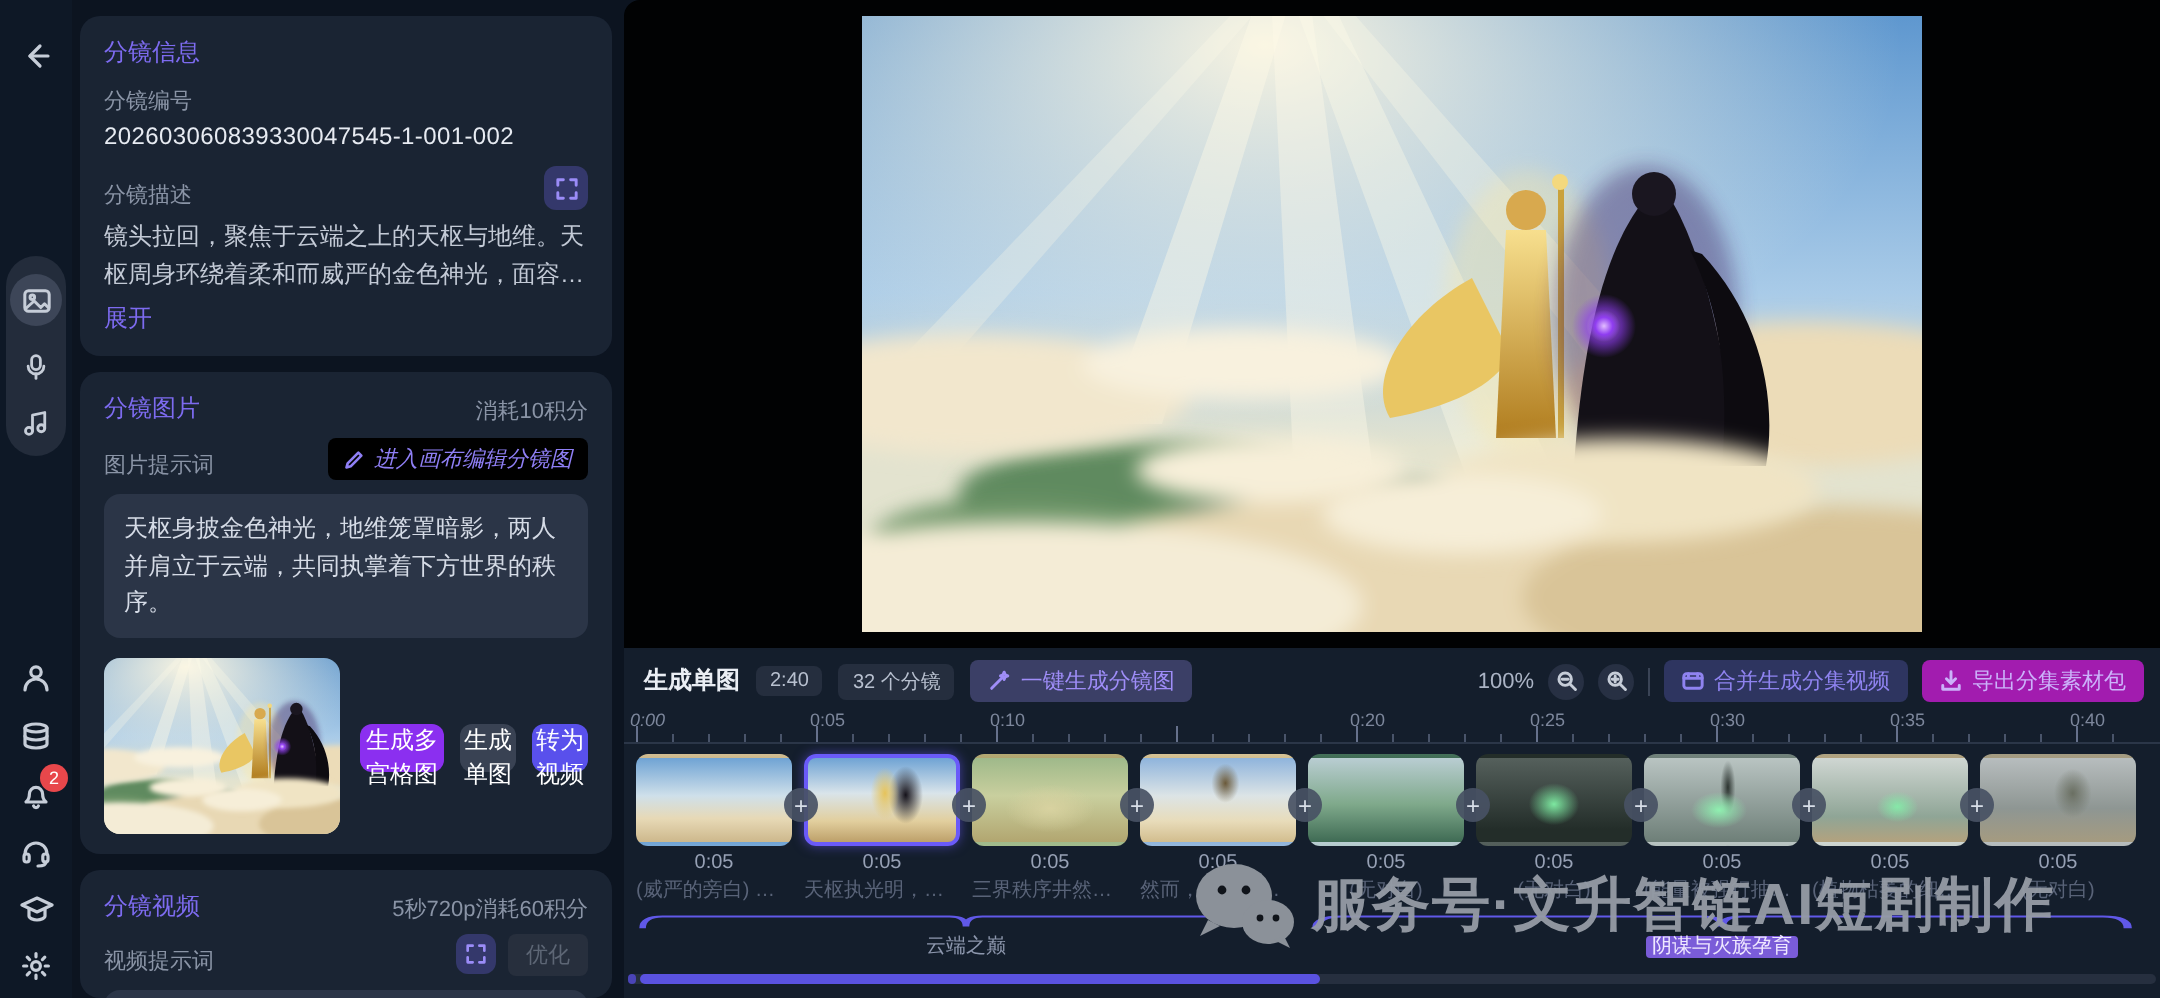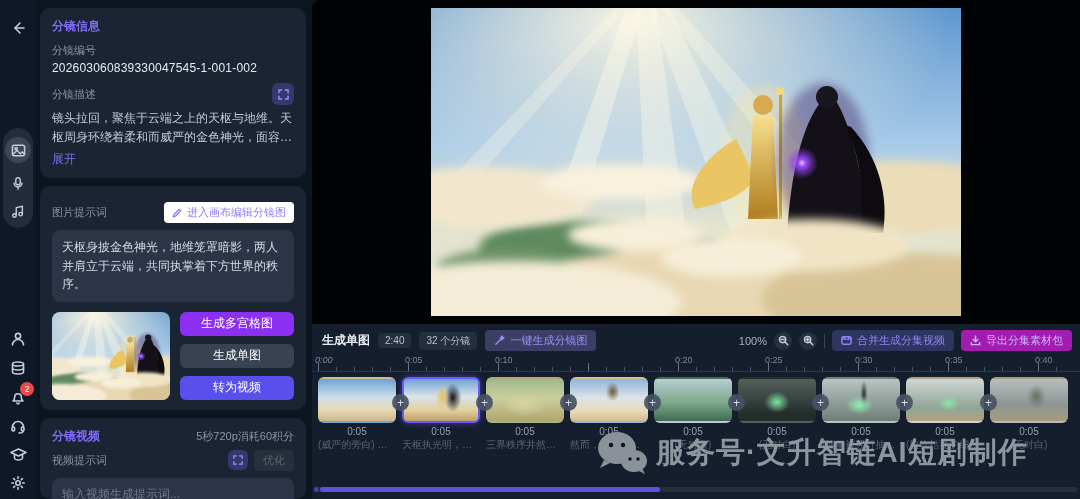--- a/index.html
+++ b/index.html
@@ -20,36 +20,36 @@
   .tool-active { width:26px; height:26px; border-radius:50%; background:#3d4658; display:grid; place-items:center; }
   .rail-bottom { margin-top:auto; margin-bottom:8px; display:flex; flex-direction:column; align-items:center; gap:13px; }
   .bell-wrap { position:relative; }
   .badge-red { position:absolute; top:-7px; right:-8px; min-width:14px; height:14px; border-radius:8px;
                background:#e8474b; color:#fff; font-size:9px; display:grid; place-items:center; padding:0 3px; }
 
   
   .left-col { position:absolute; left:40px; top:8px; width:266px; height:491px;
               display:flex; flex-direction:column; gap:8px; }
   .card { background:#1a2433; border-radius:10px; padding:10px 12px; }
-  .card-title { color:#7d6bf0; font-weight:bold; font-size:12px; }
-  .hd-row { display:flex; justify-content:space-between; align-items:center; }
+  .card-title { color:#7d6bf0; font-weight:normal; font-size:12px; }
+  .hd-row { display:flex; justify-content:space-between; align-items:flex-end; }
   .muted { color:#8a94a6; font-size:11px; }
   .value-text { color:#e7ebf2; font-size:12px; margin-top:3px; letter-spacing:.2px; }
   .desc-text { color:#c3cad6; font-size:12px; line-height:1.55; margin-top:4px;
                display:-webkit-box; -webkit-line-clamp:2; -webkit-box-orient:vertical; overflow:hidden; }
   .link-purple { color:#7d6bf0; font-size:12px; margin-top:5px; display:inline-block; cursor:pointer; }
   .sq-btn { width:22px; height:22px; border-radius:6px; background:#34386b; display:grid; place-items:center; cursor:pointer; }
 
   .prompt-box { background:#2b3547; border-radius:8px; padding:8px 10px; color:#d5dbe6;
                 font-size:12px; line-height:1.55; margin-top:7px; min-height:52px; }
-  .edit-btn { background:#ffffff; color:#8f7ff5; border:none; border-radius:4px; font-size:11px;
-              padding:3px 8px; display:flex; align-items:center; gap:5px; cursor:pointer; }
+  .edit-btn { background:#000000; color:#8f7ff5; border:none; border-radius:4px; font-size:11px;
+              padding:3px 8px; display:flex; align-items:center; gap:5px; cursor:pointer;font-style:italic; }
   .gen-row { display:flex; gap:10px; margin-top:10px; }
   .mini-thumb { width:118px; height:88px; border-radius:8px; overflow:hidden; background:#000; flex:none; }
-  .gen-btns { flex:1; display:flex; flex-direction:column; gap:8px; }
+  .gen-btns { flex:1; display:flex; flex-direction:row; gap:8px;margin-top:33px; }
   .btn { border:none; border-radius:6px; color:#fff; font-size:12px; height:24px; cursor:pointer;
          font-family:inherit; }
   .btn-purple { background:#8b2ff0; }
   .btn-gray   { background:#394253; }
   .btn-indigo { background:#5950ec; }
 
   .video-card { flex:1; overflow:hidden; }
   .video-area { background:#2b3547; border-radius:8px; margin-top:7px; height:96px; padding:8px 10px;
                 color:#707a8c; font-size:12px; }
   .opt-btn { background:#272f3d; color:#5d6675; border:none; border-radius:4px; font-size:11px;
@@ -288,20 +288,24 @@
         <svg class="ic" width="11" height="11" viewBox="0 0 12 12" style="stroke:#9b8cf8">
           <path d="M1 4 V1 H4 M8 1 H11 V4 M11 8 V11 H8 M4 11 H1 V8"></path>
         </svg>
       </span>
     </div>
     <div class="desc-text">镜头拉回，聚焦于云端之上的天枢与地维。天枢周身环绕着柔和而威严的金色神光，面容清穆；地维则笼罩在一层若有若无的暗影...</div>
     <span class="link-purple">展开</span>
   </section>
 
   <section class="card">
+    <div class="hd-row">
+      <span class="card-title">分镜图片</span>
+      <span class="muted">消耗10积分</span>
+    </div>
     <div class="hd-row" style="margin-top:6px">
       <span class="muted">图片提示词</span>
       <button class="edit-btn">
         <svg class="ic" width="10" height="10" viewBox="0 0 12 12" style="stroke:#8f7ff5">
           <path d="M1.5 10.5 L2.2 8 L8.6 1.6 L10.4 3.4 L4 9.8 Z"></path>
         </svg>
         <span>进入画布编辑分镜图</span>
       </button>
     </div>
     <div class="prompt-box">天枢身披金色神光，地维笼罩暗影，两人并肩立于云端，共同执掌着下方世界的秩序。</div>
@@ -454,20 +458,34 @@
     <span class="plus">+</span>
   </div>
       <div class="clip">
     <div class="thumb tone-wither"></div>
     <div class="dur">0:05</div>
     <div class="cap">(无对白)</div>
 
   </div>
     </div>
 
+  <div class="groups-row">
+    <div class="scene-group group-1">
+      <svg viewBox="0 0 100 10" preserveAspectRatio="none">
+        <path d="M1,9 Q1,2.5 4,2.5 L47.5,2.5 Q50,2.5 50,8 Q50,2.5 52.5,2.5 L96,2.5 Q99,2.5 99,9" fill="none" stroke="#6058e8" stroke-width="1"></path>
+      </svg>
+      <div class="group-label">云端之巅</div>
+    </div>
+    <div class="scene-group group-2">
+      <svg viewBox="0 0 100 10" preserveAspectRatio="none">
+        <path d="M1,9 Q1,2.5 4,2.5 L47.5,2.5 Q50,2.5 50,8 Q50,2.5 52.5,2.5 L96,2.5 Q99,2.5 99,9" fill="none" stroke="#6058e8" stroke-width="1"></path>
+      </svg>
+      <div class="group-label"><span class="hl">阴谋与灭族孕育</span></div>
+    </div>
+  </div>
 
   <div class="hscroll">
     <span class="h-arrow"></span>
     <span class="h-thumb"></span>
   </div>
 </div>
 
 <div class="watermark">
   <svg width="52" height="46" viewBox="0 0 52 46">
     <g fill="#8b9199">

